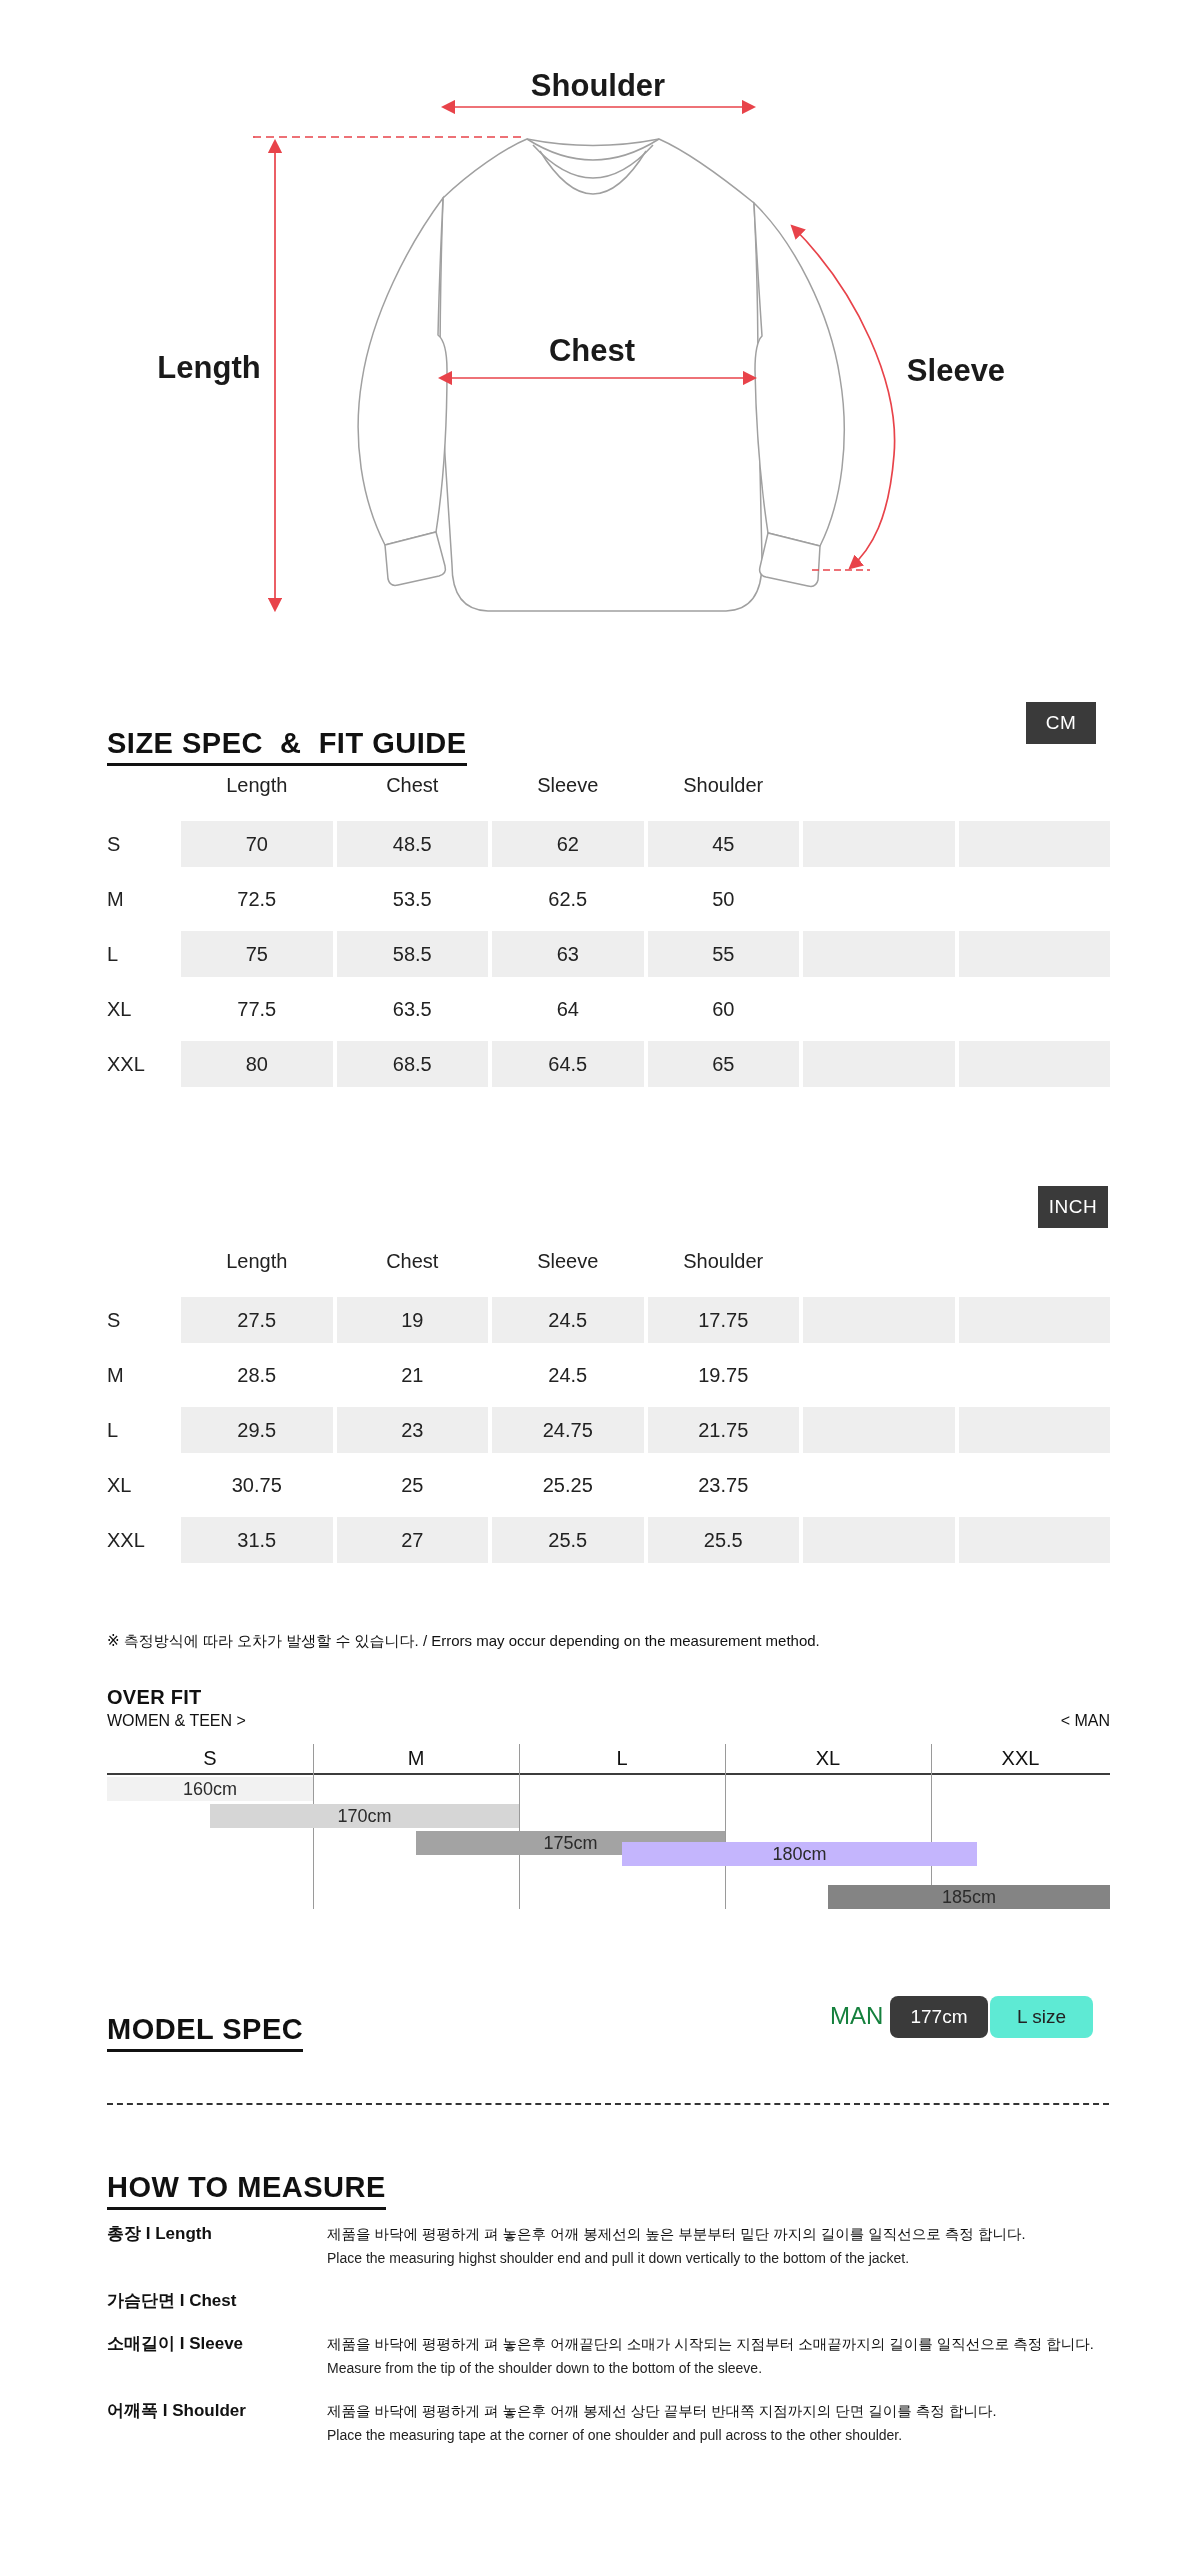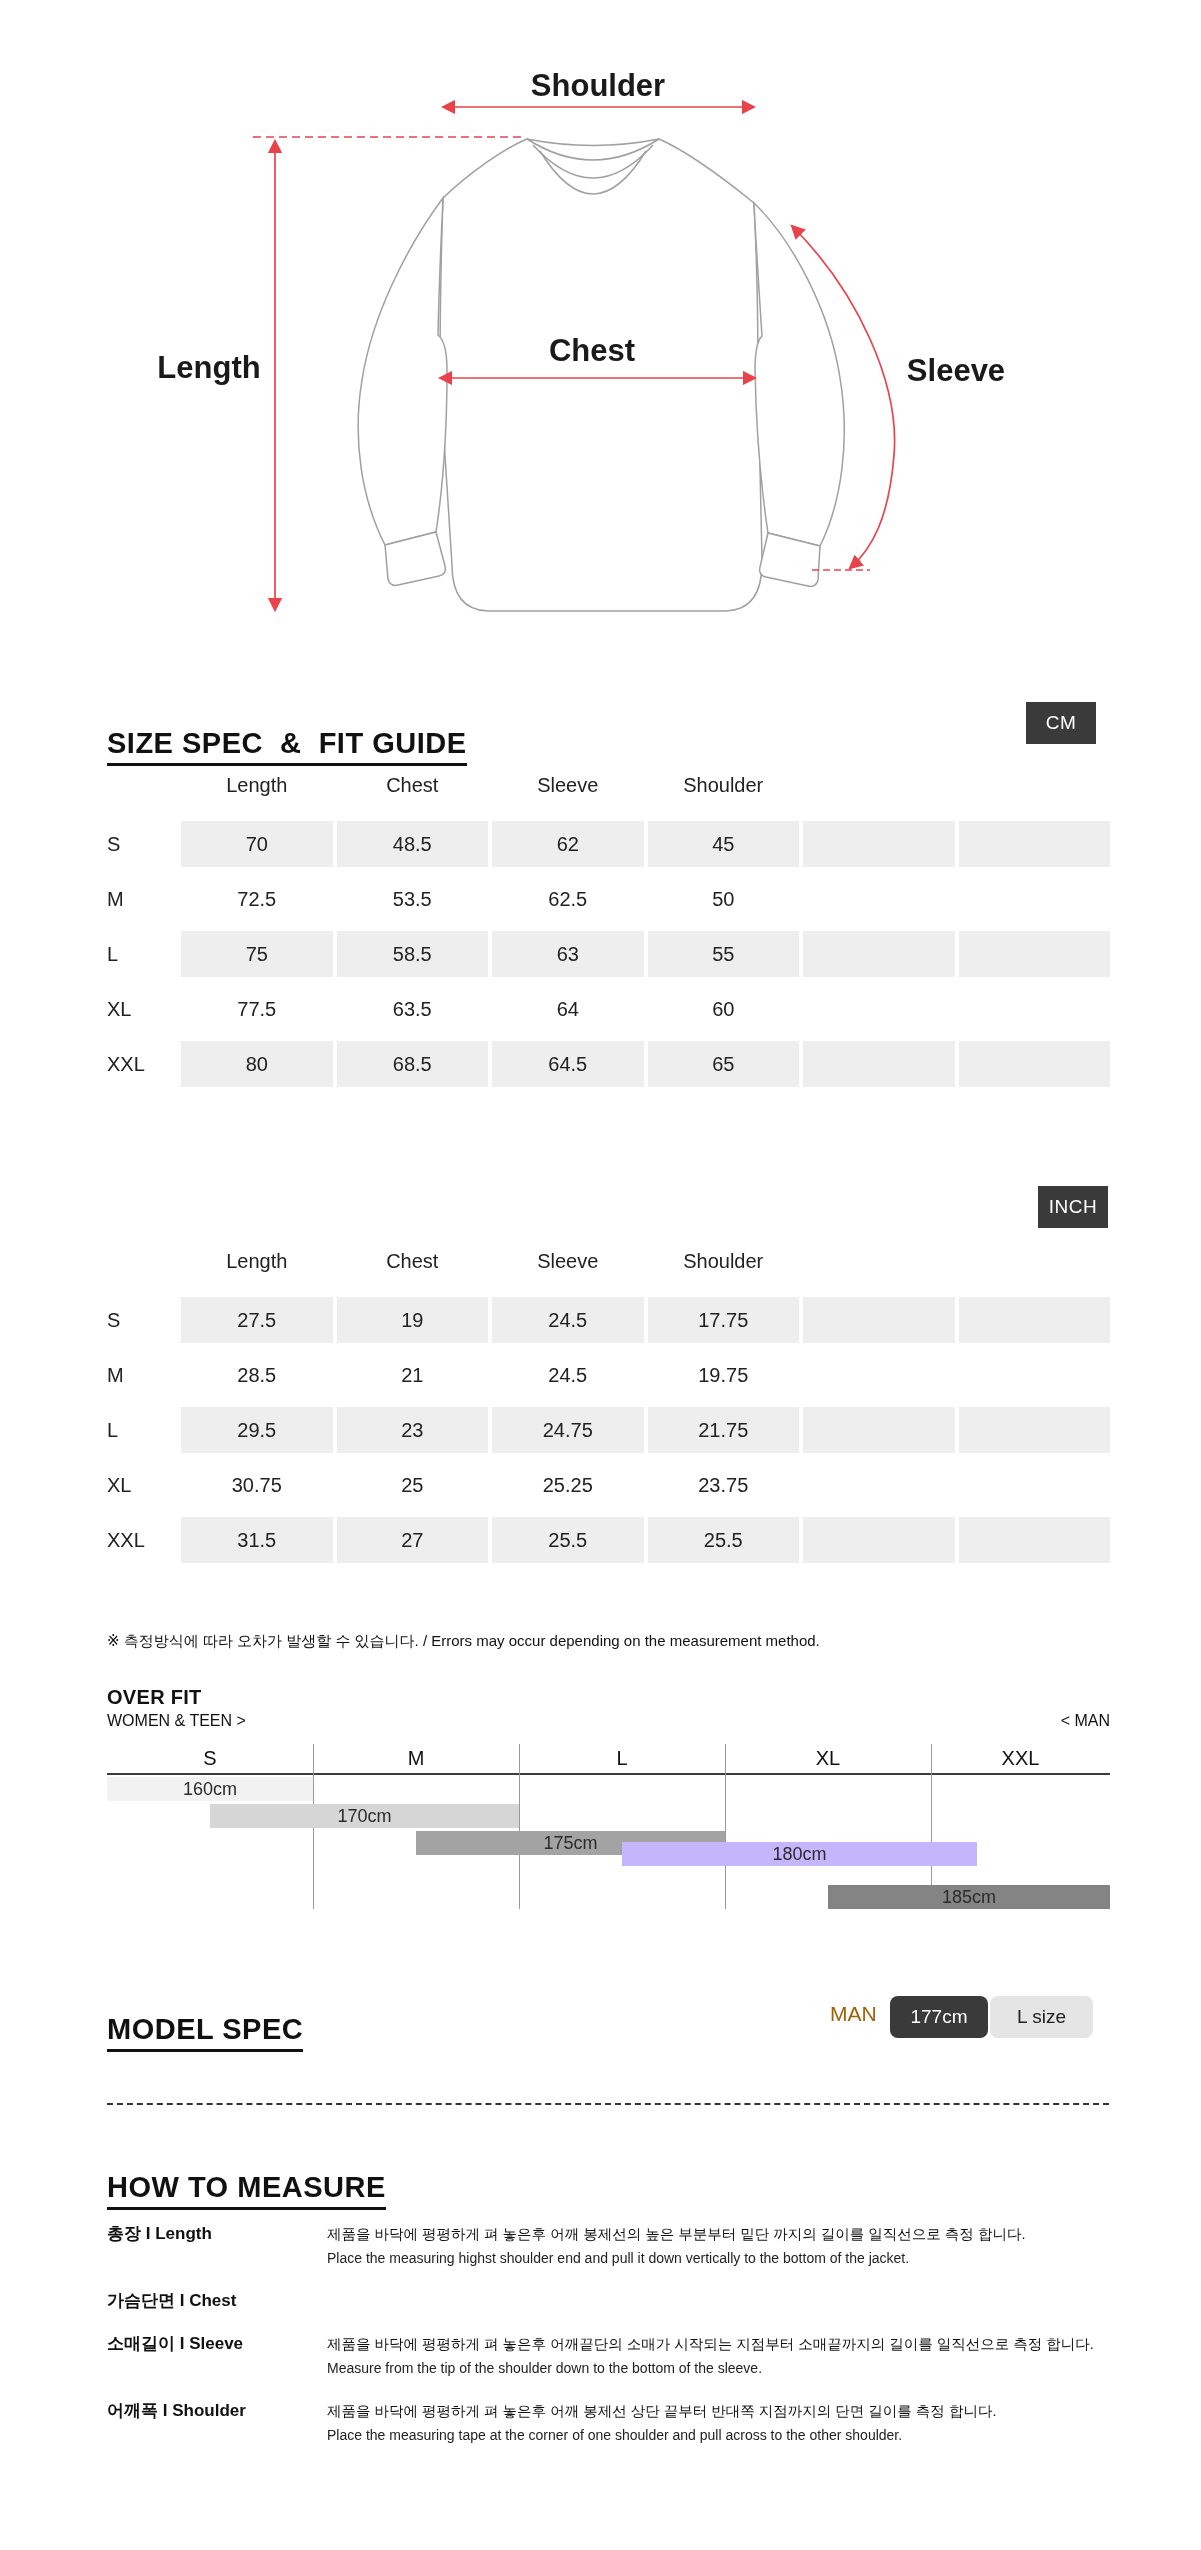--- a/index.html
+++ b/index.html
@@ -32,22 +32,22 @@
   
   #of-sub{width:1003px;display:flex;justify-content:space-between;font-size:16px;color:#111;}
   #of-chart{width:1003px;height:166px;position:relative;}
   .of-col-head{position:absolute;top:0;height:29px;display:flex;align-items:center;justify-content:center;font-size:20px;color:#111;}
   #of-rule{position:absolute;top:29px;left:0;width:1003px;border-top:2px solid #3c3c3c;}
   .of-vline{position:absolute;top:0;bottom:1px;width:1px;background:#9a9a9a;}
   .of-bar{position:absolute;height:24px;display:flex;align-items:center;justify-content:center;font-size:18px;color:#2b2b2b;}
   
   .model-badge{position:absolute;height:42px;display:flex;align-items:center;justify-content:center;font-size:19px;border-radius:8px;}
   #badge-height{width:98px;background:#3a3a3a;color:#fff;}
-  #badge-size{width:103px;background:#e5e5e5;color:#222;}
-  #man-label{position:absolute;font-size:21px;color:#a16207;}
+  #badge-size{width:103px;background:#5eead4;color:#222;}
+  #man-label{position:absolute;font-size:24px;color:#15803d;}
   
   #dashed-divider{width:1002px;border-top:2px dashed #333;}
   
   .m-row{display:flex;margin-bottom:19px;}
   .m-label{width:220px;font-weight:bold;font-size:17px;color:#111;line-height:24px;}
   .m-ko{font-size:14.5px;color:#111;line-height:24px;}
   .m-en{font-size:14px;color:#222;line-height:24px;}
   svg text{font-family:"Liberation Sans","DejaVu Sans",sans-serif;}
 </style>
 </head>

